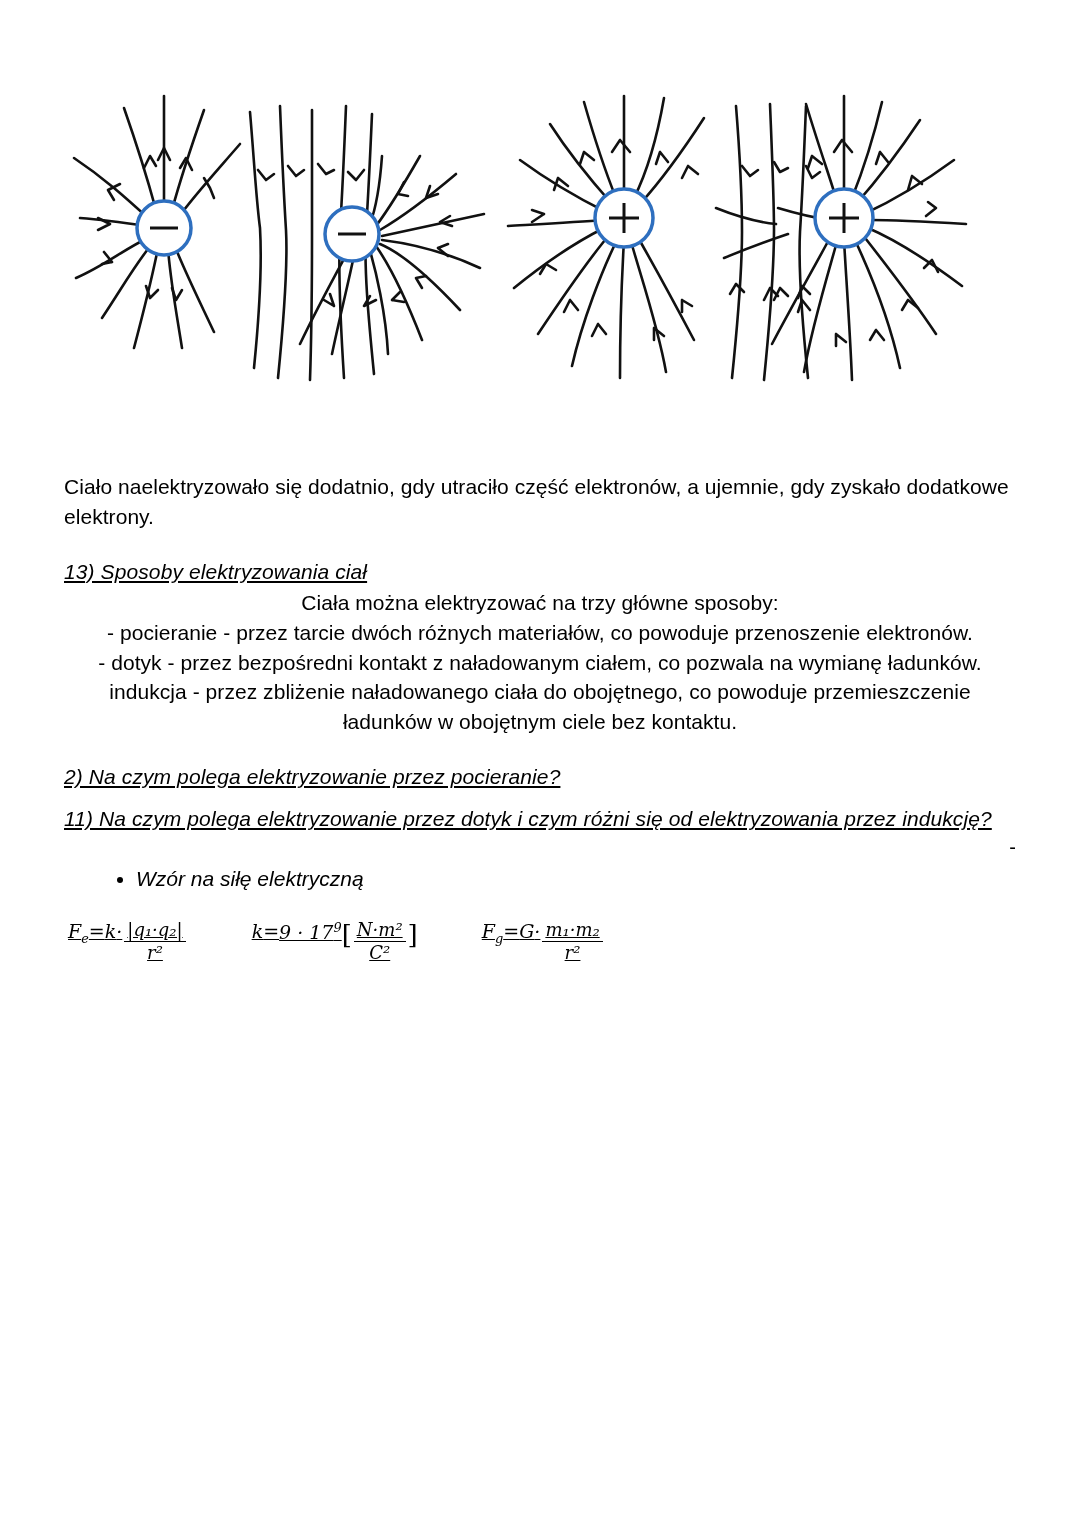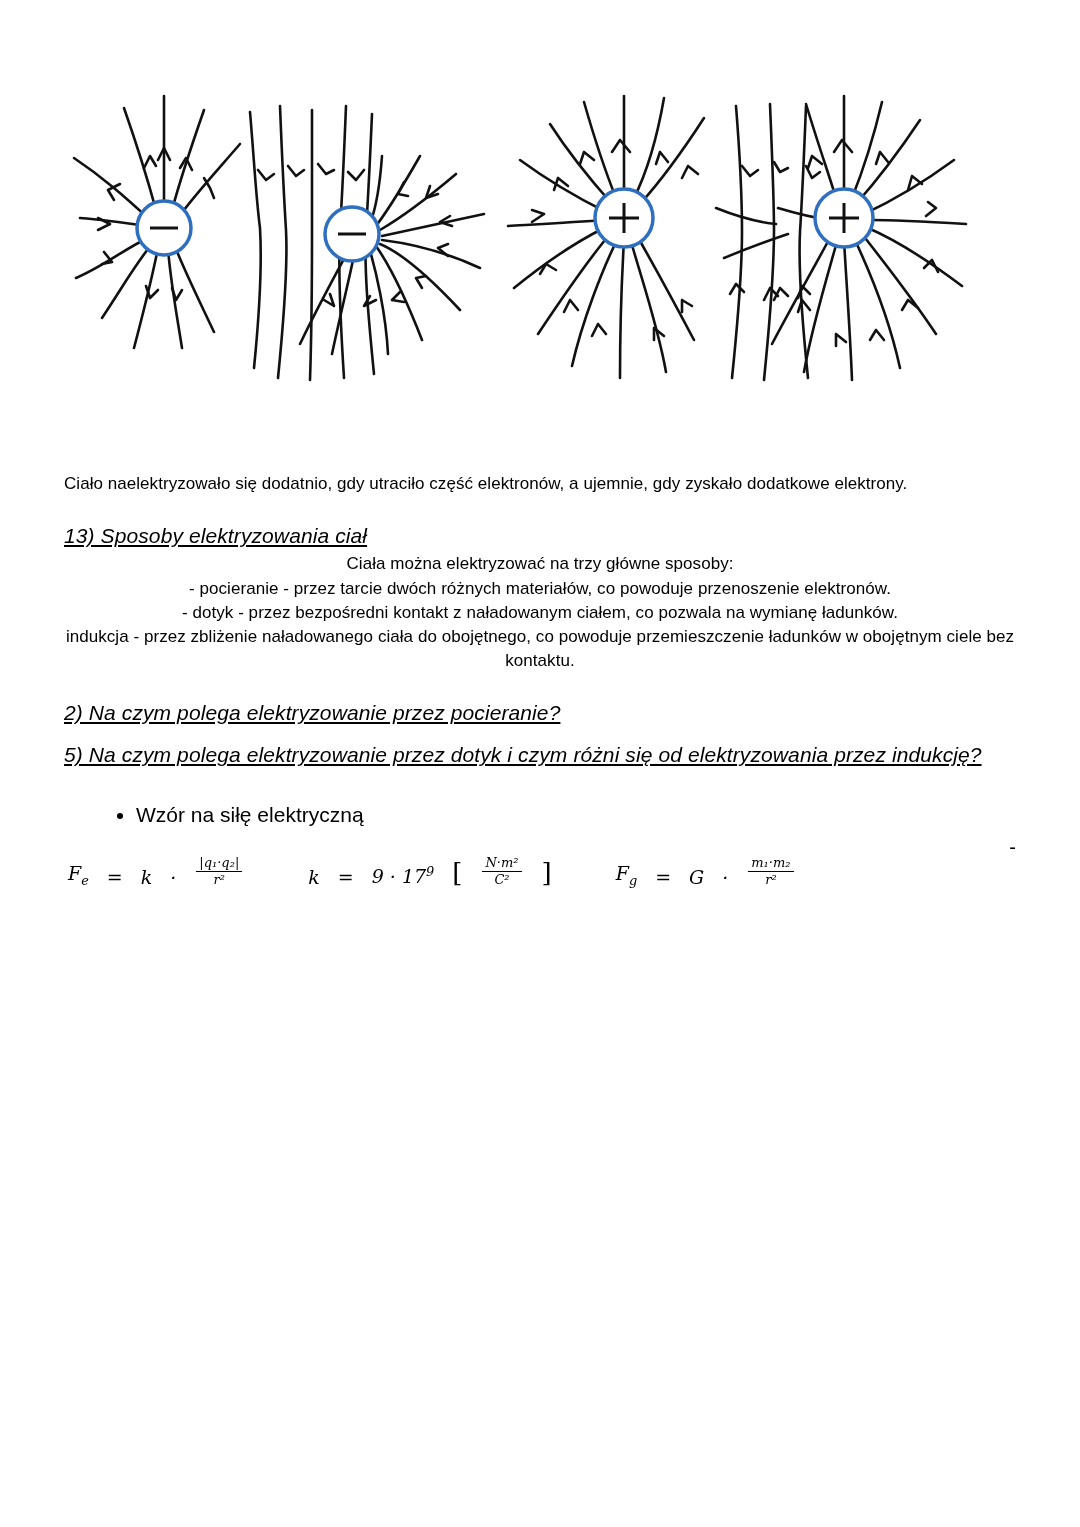--- a/index.html
+++ b/index.html
@@ -42,59 +42,61 @@
     font-style: italic;
     text-decoration: underline;
     margin: 0 0 14px 0;
     line-height: 1.35;
     letter-spacing: 0.1px;
   }
   h2.qhead.tight {
     margin-bottom: 2px;
   }
   p.body {
-    font-size: 17px;
+    font-size: 21px;
     line-height: 1.42;
     margin: 0 0 26px 0;
     letter-spacing: 0.05px;
   }
   p.body.list {
     margin-bottom: 26px;
     text-align: center;
   }
   ul.bullets {
     margin: 30px 0 2px 0;
     padding-left: 72px;
+    font-style: italic;
   }
   ul.bullets li {
     font-size: 21px;
     line-height: 1.42;
   }
   .formula-row {
     display: flex;
     align-items: flex-start;
     gap: 64px;
     margin-top: 26px;
     padding-left: 4px;
     font-family: "DejaVu Serif", serif;
   }
   .formula {
     font-style: italic;
     font-size: 19px;
     display: flex;
-    align-items: flex-end;
-    gap: 18px;
+    align-items: flex-start;
+    gap: 0;
     white-space: nowrap;
+    text-decoration: underline;
   }
   .frac {
     display: inline-flex;
     flex-direction: column;
     align-items: center;
     vertical-align: middle;
-    font-size: 13px;
+    font-size: 18px;
     line-height: 1.12;
     margin: 0 2px;
   }
   .frac .num {
     border-bottom: 1px solid #000;
     padding: 0 3px 1px 3px;
   }
   .frac .den {
     padding: 1px 3px 0 3px;
   }
@@ -262,21 +264,21 @@
 
 
     <h2 class="qhead tight">13) Sposoby elektryzowania ciał</h2>
     <p class="body list" style="white-space: pre-line;">Ciała można elektryzować na trzy główne sposoby:
 - pocieranie - przez tarcie dwóch różnych materiałów, co powoduje przenoszenie elektronów.
 - dotyk - przez bezpośredni kontakt z naładowanym ciałem, co pozwala na wymianę ładunków.
 indukcja - przez zbliżenie naładowanego ciała do obojętnego, co powoduje przemieszczenie ładunków w obojętnym ciele bez kontaktu.</p>
 
     <h2 class="qhead">2) Na czym polega elektryzowanie przez pocieranie?</h2>
 
-    <h2 class="qhead">5) Na czym polega elektryzowanie przez dotyk i czym różni się od elektryzowania przez indukcję?</h2>
+    <h2 class="qhead">11) Na czym polega elektryzowanie przez dotyk i czym różni się od elektryzowania przez indukcję?</h2>
 
     <ul class="bullets">
       <li>Wzór na siłę elektryczną</li>
     </ul>
 
     <div class="formula-row">
 
       <div class="formula">
         <span><span>F</span><sub>e</sub></span>
         <span>=</span>

